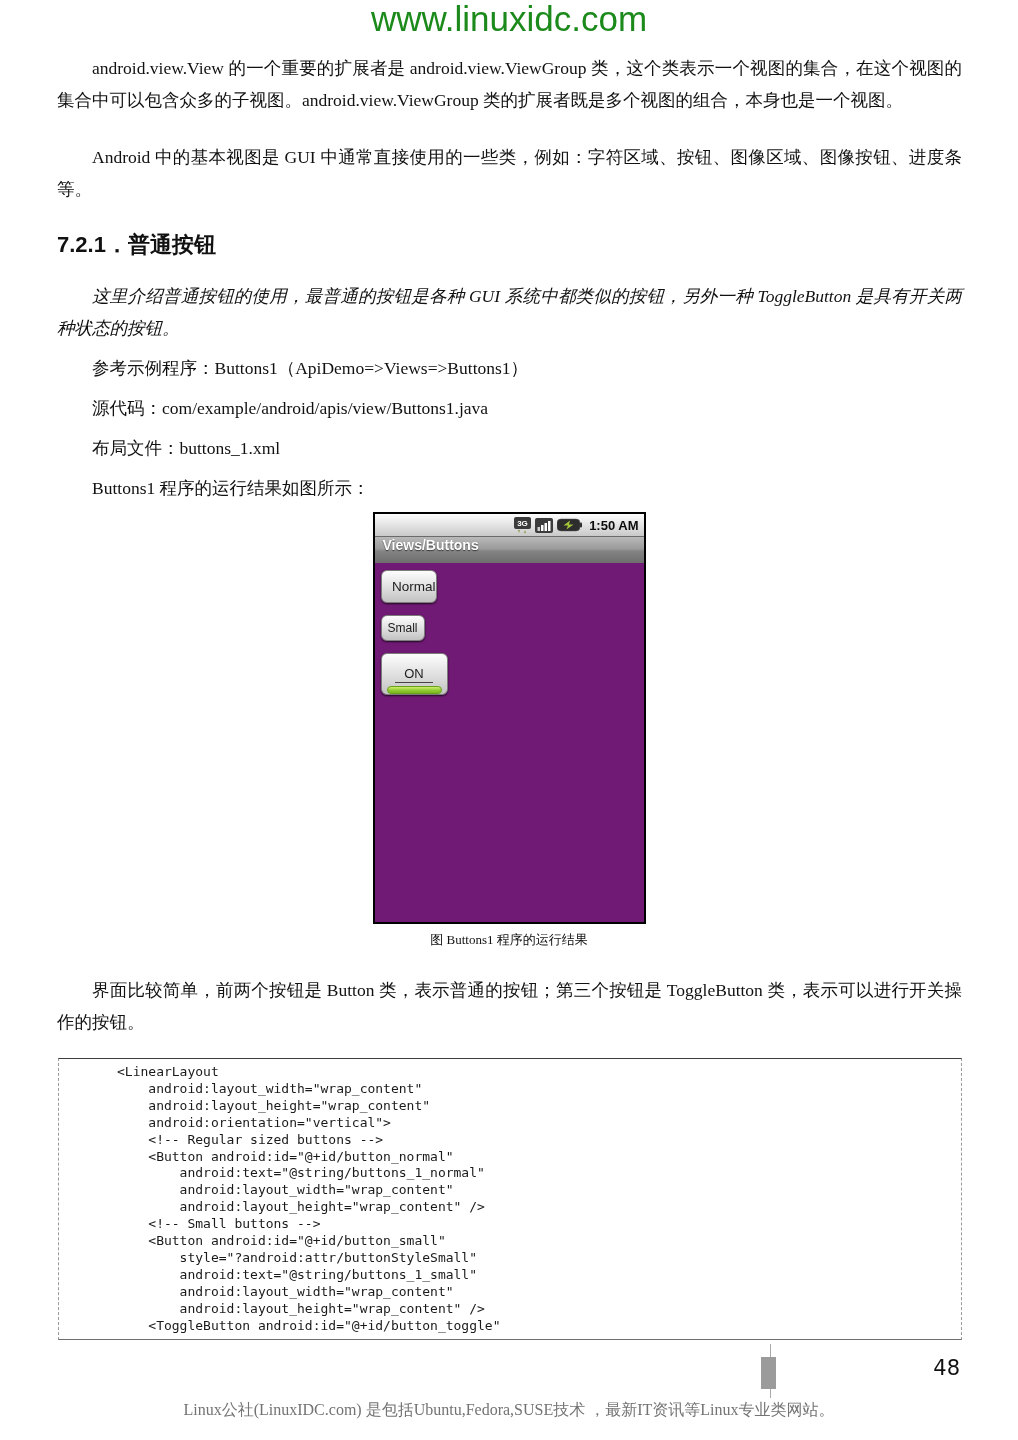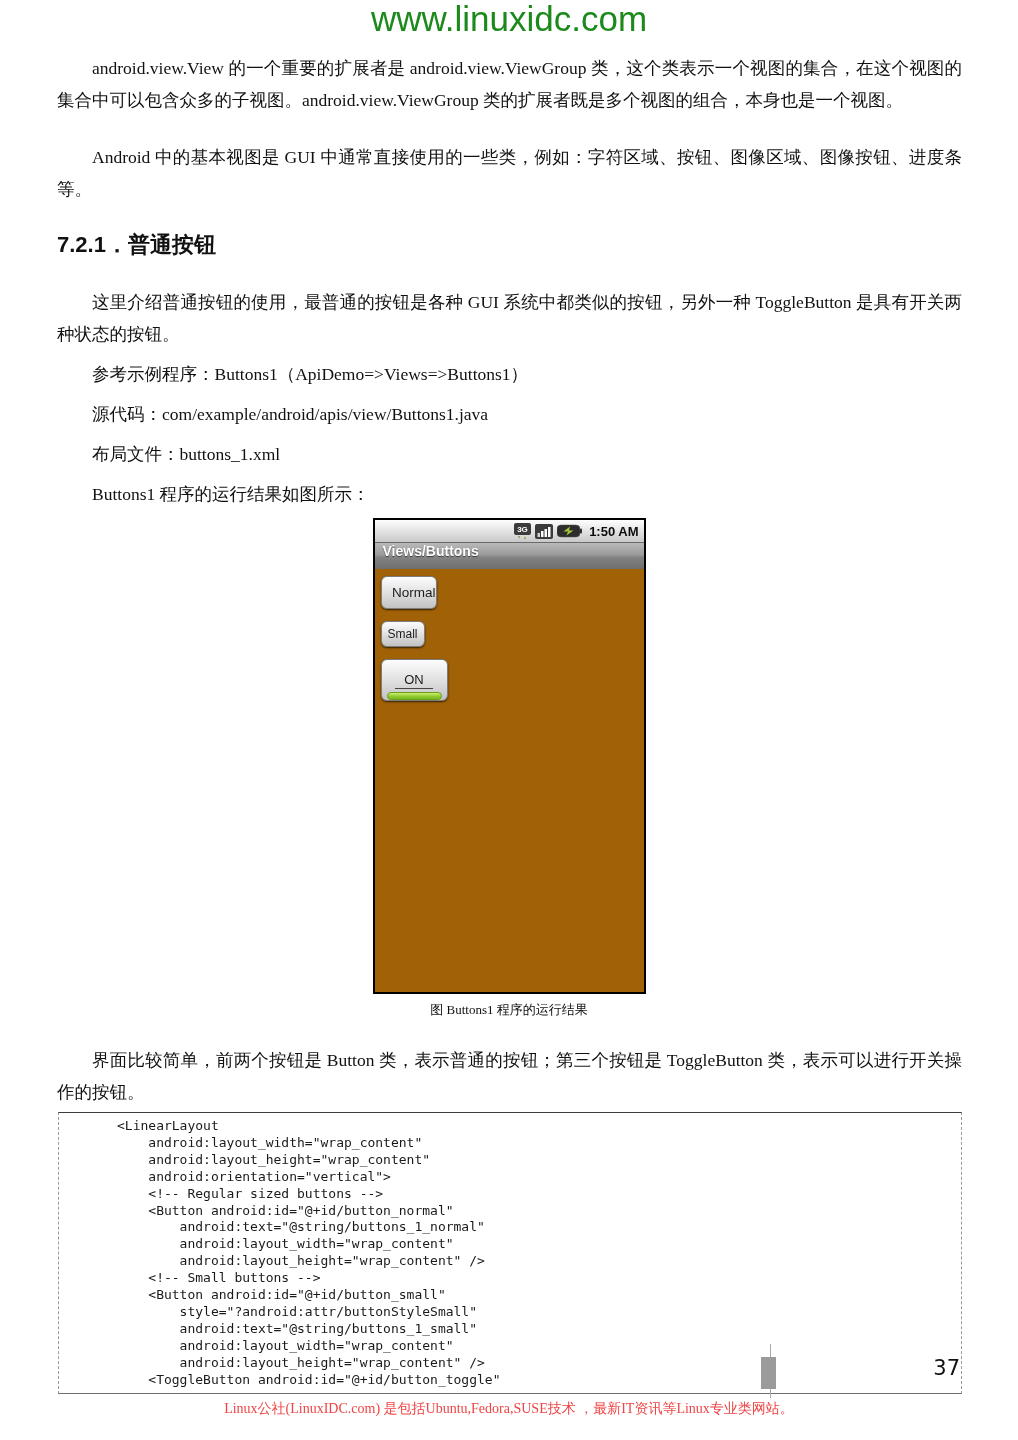--- a/index.html
+++ b/index.html
@@ -21,28 +21,28 @@
   .p1 { margin-top:10px; }
   .h2 {
     margin:25px 57px 0; font-size:24px; font-weight:bold;
     font-family:"Liberation Sans", sans-serif; letter-spacing:0.5px;
   }
   .p2 { margin-top:25px; }
   .h3 {
     margin:25px 57px 0; font-size:22px; font-weight:bold;
     font-family:"Liberation Sans", sans-serif;
   }
-  .p3 { margin-top:26px; }
+  .p3 { margin-top:20px;font-style:italic; }
   .ref-line {
     margin:8px 57px; padding-left:2em; font-size:17.5px; line-height:32px;
   }
   .phone-wrap { margin-top:5px; display:flex; justify-content:center; }
   .phone {
-    width:273px; height:476px; border:2px solid #000;
-    background:#a16207; display:flex; flex-direction:column;
+    width:273px; height:412px; border:2px solid #000;
+    background:#701a75; display:flex; flex-direction:column;
     font-family:"Liberation Sans", sans-serif;
   }
   .statusbar {
     height:22px; background:linear-gradient(#fefefe,#c9c9c9);
     display:flex; align-items:center; justify-content:flex-end;
     gap:4px; padding-right:5px; flex:none;
   }
   .sb-time { font-size:13px; font-weight:bold; color:#0c0c0c; margin-left:3px; }
   .titlebar {
     height:27px; flex:none; border-top:1px solid #6a6a6a;
@@ -64,33 +64,33 @@
   .abtn-toggle { width:67px; height:42px; padding-top:12px; font-size:13px; }
   .toggle-label { display:inline-block; padding:0 9px 1px; border-bottom:1px solid #444; }
   .toggle-indicator {
     width:55px; height:8px; margin:3px auto 0;
     border:1px solid #69a018; border-radius:4px;
     background:linear-gradient(#cdef70, #8dc72e 60%, #7ab822);
   }
   .fig-caption { margin-top:7px; text-align:center; font-size:13px; }
   .p4 { margin-top:25px; }
   .code-block {
-    margin:4px 56px 0 58px; padding:5px 6px 4px 58px;
+    margin:20px 56px 0 58px; padding:5px 6px 4px 58px;
     border-top:1px solid #3c3c3c; border-bottom:1px solid #6e6e6e;
     border-left:1px dashed #9a9a9a; border-right:1px dashed #9a9a9a;
     font-family:"DejaVu Sans Mono", monospace;
     font-size:13px; line-height:16.9px; color:#1a1a1a;
     white-space:pre; overflow:hidden;
   }
   .vline { position:absolute; left:770px; top:1344px; width:1px; height:54px; background:#a9a9a9; }
   .gray-marker { position:absolute; left:761px; top:1357px; width:15px; height:32px; background:#9b9b9b; }
   .page-num { position:absolute; top:1356px; right:58px; font-size:21px; font-family:"DejaVu Sans", "Liberation Sans", sans-serif; }
   .site-footer {
     position:absolute; top:1400px; left:0; width:100%;
-    text-align:center; color:#ef4444; font-size:14px;
+    text-align:center; color:#737373; font-size:16px;
   }
   .icon-3g, .icon-signal, .icon-battery { display:block; }
 </style>
 </head>
 <body>
 
 <div class="page">
 
   <h1 class="site-header">www.linuxidc.com</h1>
 
@@ -175,17 +175,17 @@
     &lt;!-- Small buttons --&gt;
     &lt;Button android:id="@+id/button_small"
         style="?android:attr/buttonStyleSmall"
         android:text="@string/buttons_1_small"
         android:layout_width="wrap_content"
         android:layout_height="wrap_content" /&gt;
     &lt;ToggleButton android:id="@+id/button_toggle"</pre>
 
   <div class="vline"></div>
   <div class="gray-marker"></div>
-  <div class="page-num">37</div>
+  <div class="page-num">48</div>
 
   <div class="site-footer">Linux公社(LinuxIDC.com) 是包括Ubuntu,Fedora,SUSE技术 ，最新IT资讯等Linux专业类网站。</div>
 
 </div>
 
 </body></html>

